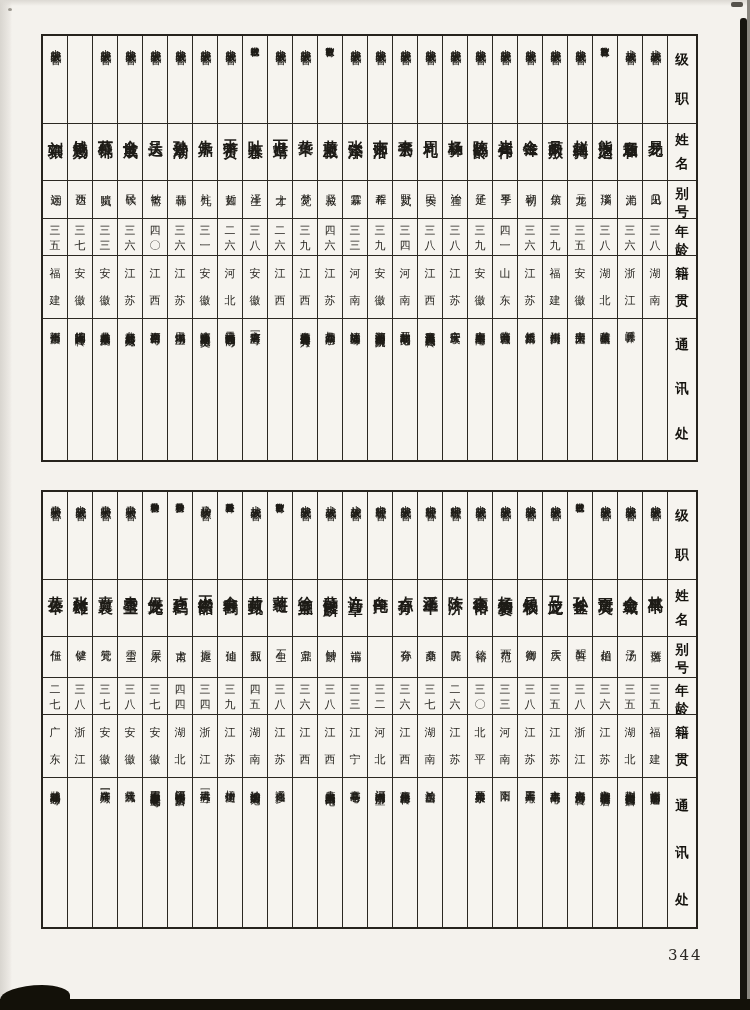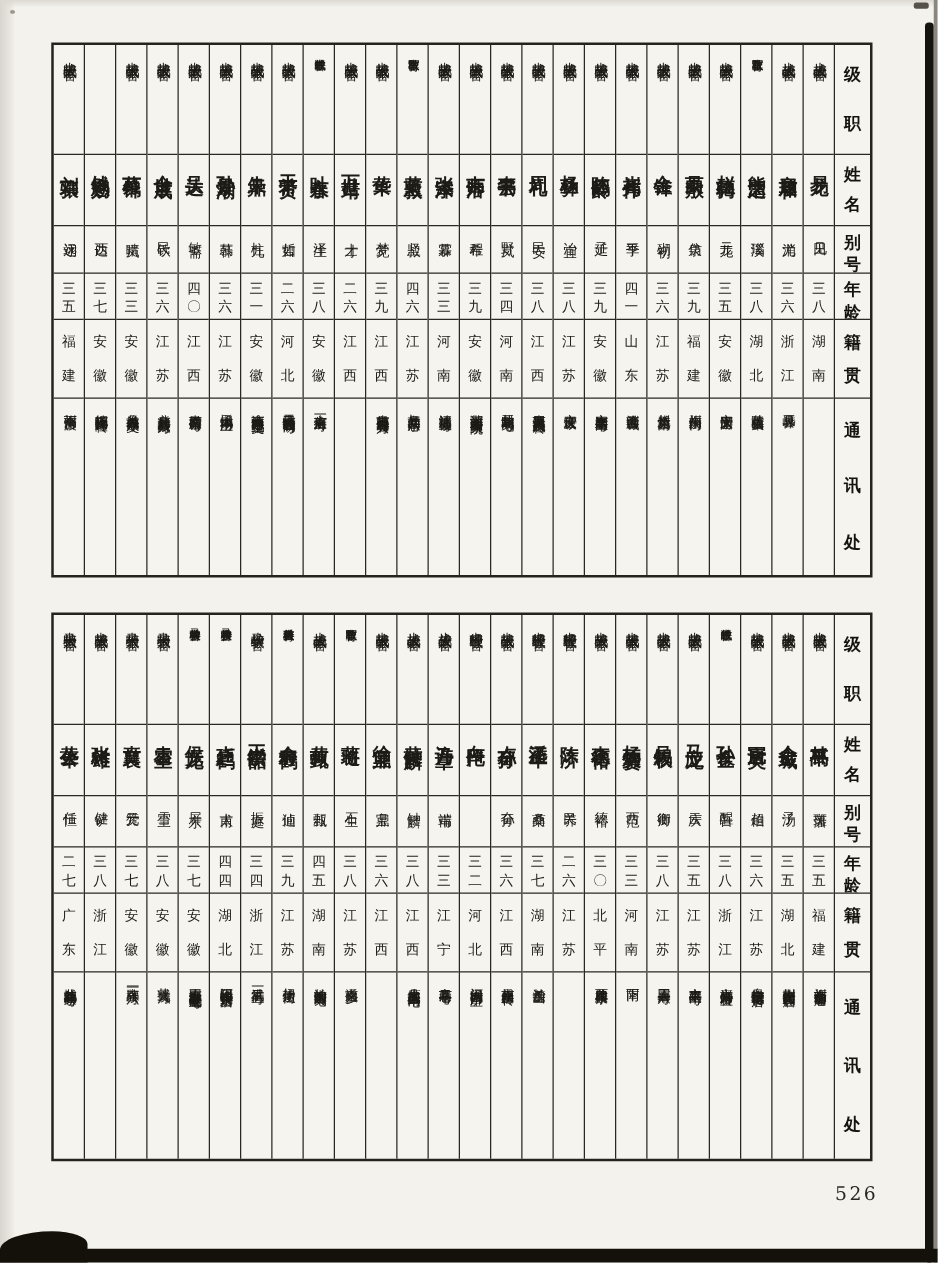--- a/index.html
+++ b/index.html
@@ -1192,20 +1192,20 @@
         </div>
         <div class="cell c-native cell-spread">
           <span class="ch">广</span>
           <span class="ch">东</span>
         </div>
         <div class="cell c-addr">
           <span class="vtext">城北斗鸡间徐家巷二号</span>
         </div>
       </div>
     </div>
-  <div class="page-number">526</div>
+  <div class="page-number">344</div>
   <div class="scan-dot-tl"></div>
   <div class="scan-mark-tr"></div>
   <div class="scan-edge-right"></div>
   <div class="scan-edge-far-right"></div>
   <div class="scan-blob"></div>
   <div class="scan-edge-bottom"></div>
 </div>
 
 </body></html>

